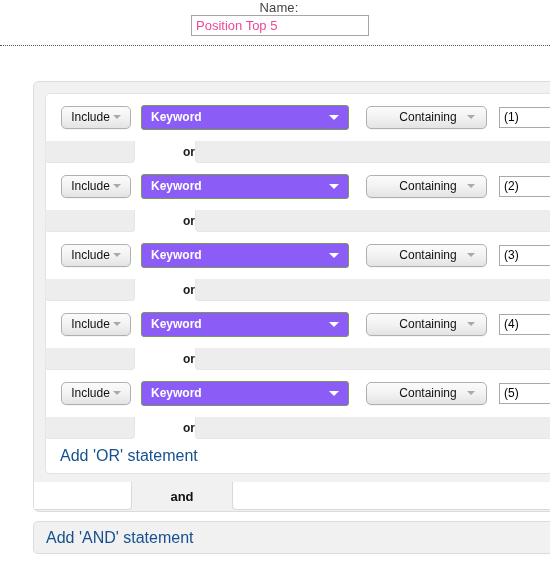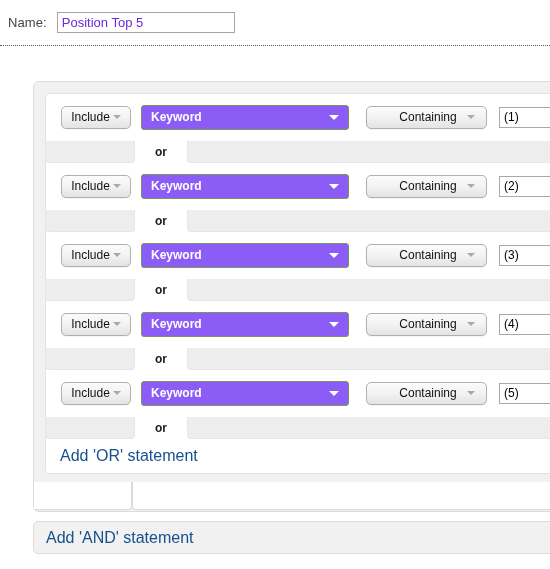--- a/index.html
+++ b/index.html
@@ -18,37 +18,38 @@
     position: relative;
   }
 
   
   .name-row {
     position: absolute;
     left: 0; top: 0;
     width: 550px; height: 45px;
     display: flex;
     align-items: center;
+    flex-direction: column;
   }
   .name-label {
     margin-left: 8px;
     font-size: 13px;
     color: #444;
     letter-spacing: .1px;
   }
   .name-input {
     margin-left: 10px;
     width: 178px;
     height: 21px;
     box-sizing: border-box;
     border: 1px solid #a6a6a6;
     background: #fff;
     font-family: "Liberation Sans", sans-serif;
     font-size: 13px;
-    color: #6d28d9;
+    color: #ec4899;
     padding: 0 4px;
     border-radius: 0;
     outline: none;
   }
   .dotted-divider {
     position: absolute;
     left: 0; top: 45px;
     width: 550px;
     height: 0;
     border-top: 1px dotted #555;
@@ -174,22 +175,22 @@
     width: 90px;
     height: 22px;
     background: #ededed;
     border-radius: 0 0 4px 4px;
     border: 1px solid #e6e6e6;
     border-top: none;
     box-sizing: border-box;
     margin-left: -1px;
   }
   .or-sep .or-word {
-    width: 52px;
-    text-align: center;
+    width: 60px;
+    text-align: right;
     font-weight: bold;
     font-size: 12px;
     color: #1a1a1a;
   }
   .or-sep .bar-right {
     flex: 1 1 auto;
     height: 22px;
     background: #ededed;
     border: 1px solid #e6e6e6;
     border-top: none;
@@ -391,20 +392,21 @@
     </div>
 
     <div class="add-or-row">
       <a class="link">Add 'OR' statement</a>
     </div>
 
   </div>
 
   <div class="and-sep">
     <div class="bar-left"></div>
+    <div class="and-word">and</div>
     <div class="bar-right"></div>
   </div>
 
 </div>
 
 <div class="add-and-panel">
   <a class="link">Add 'AND' statement</a>
 </div>
 
 </body></html>

